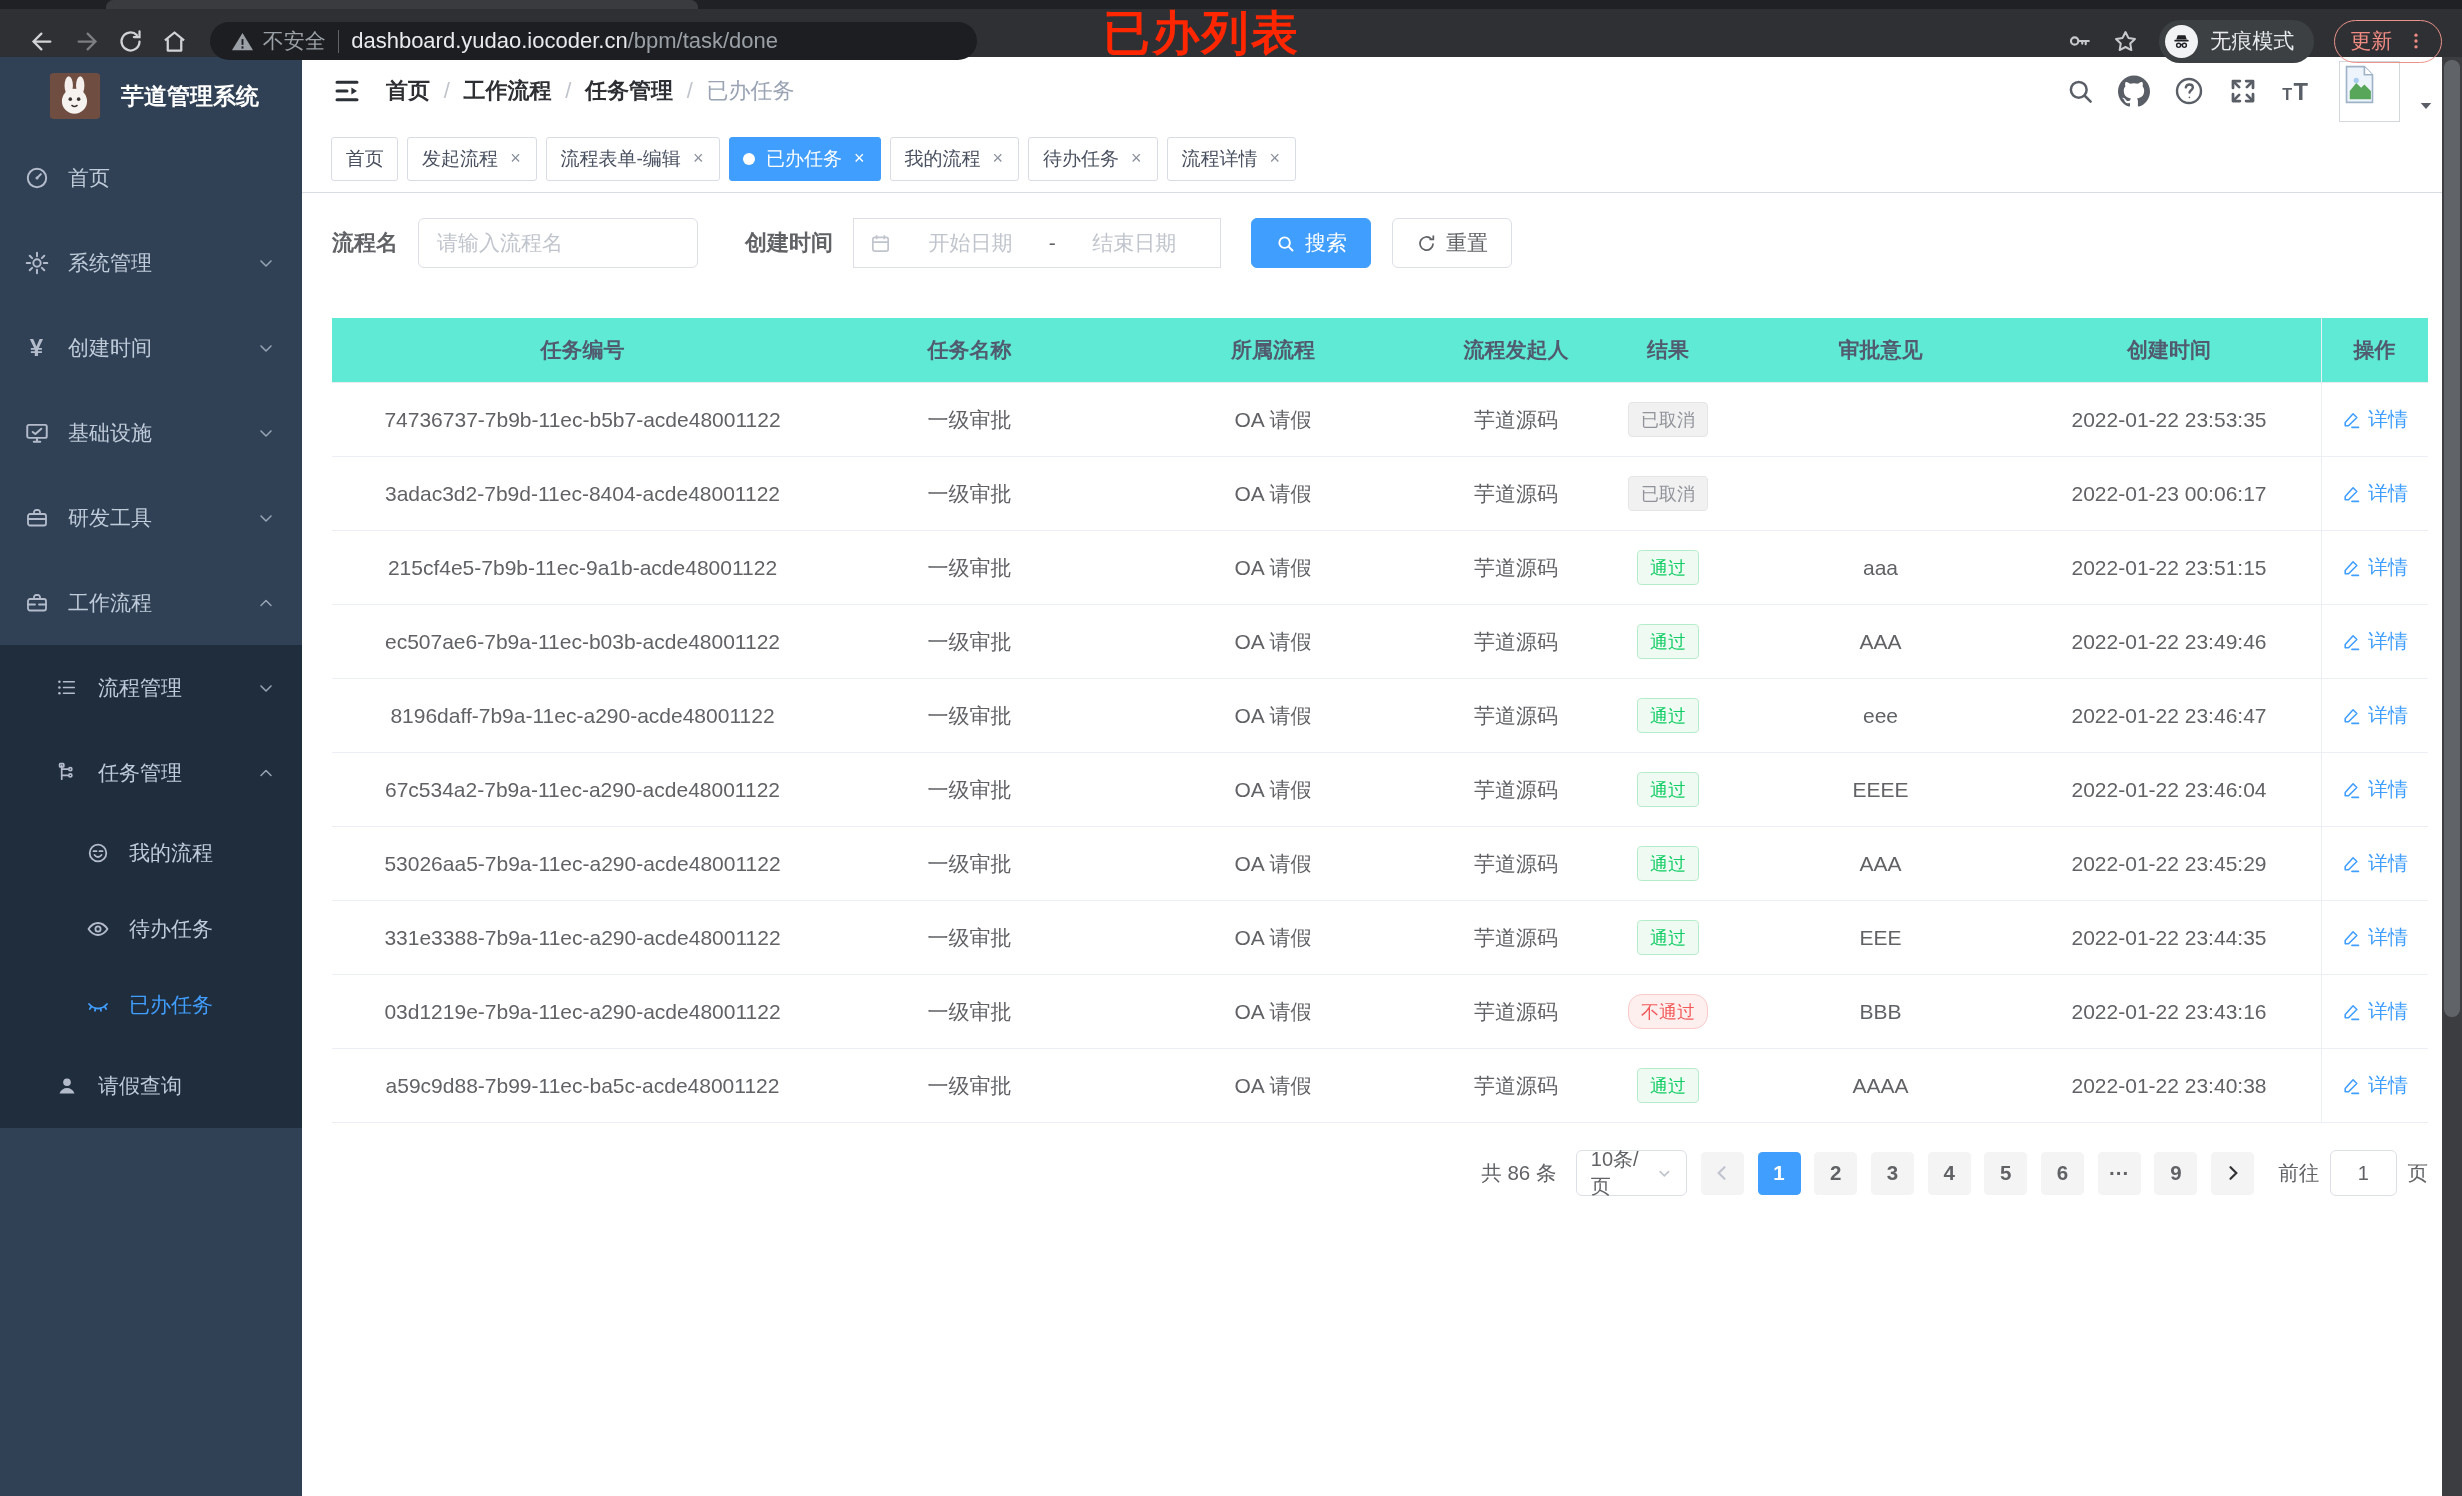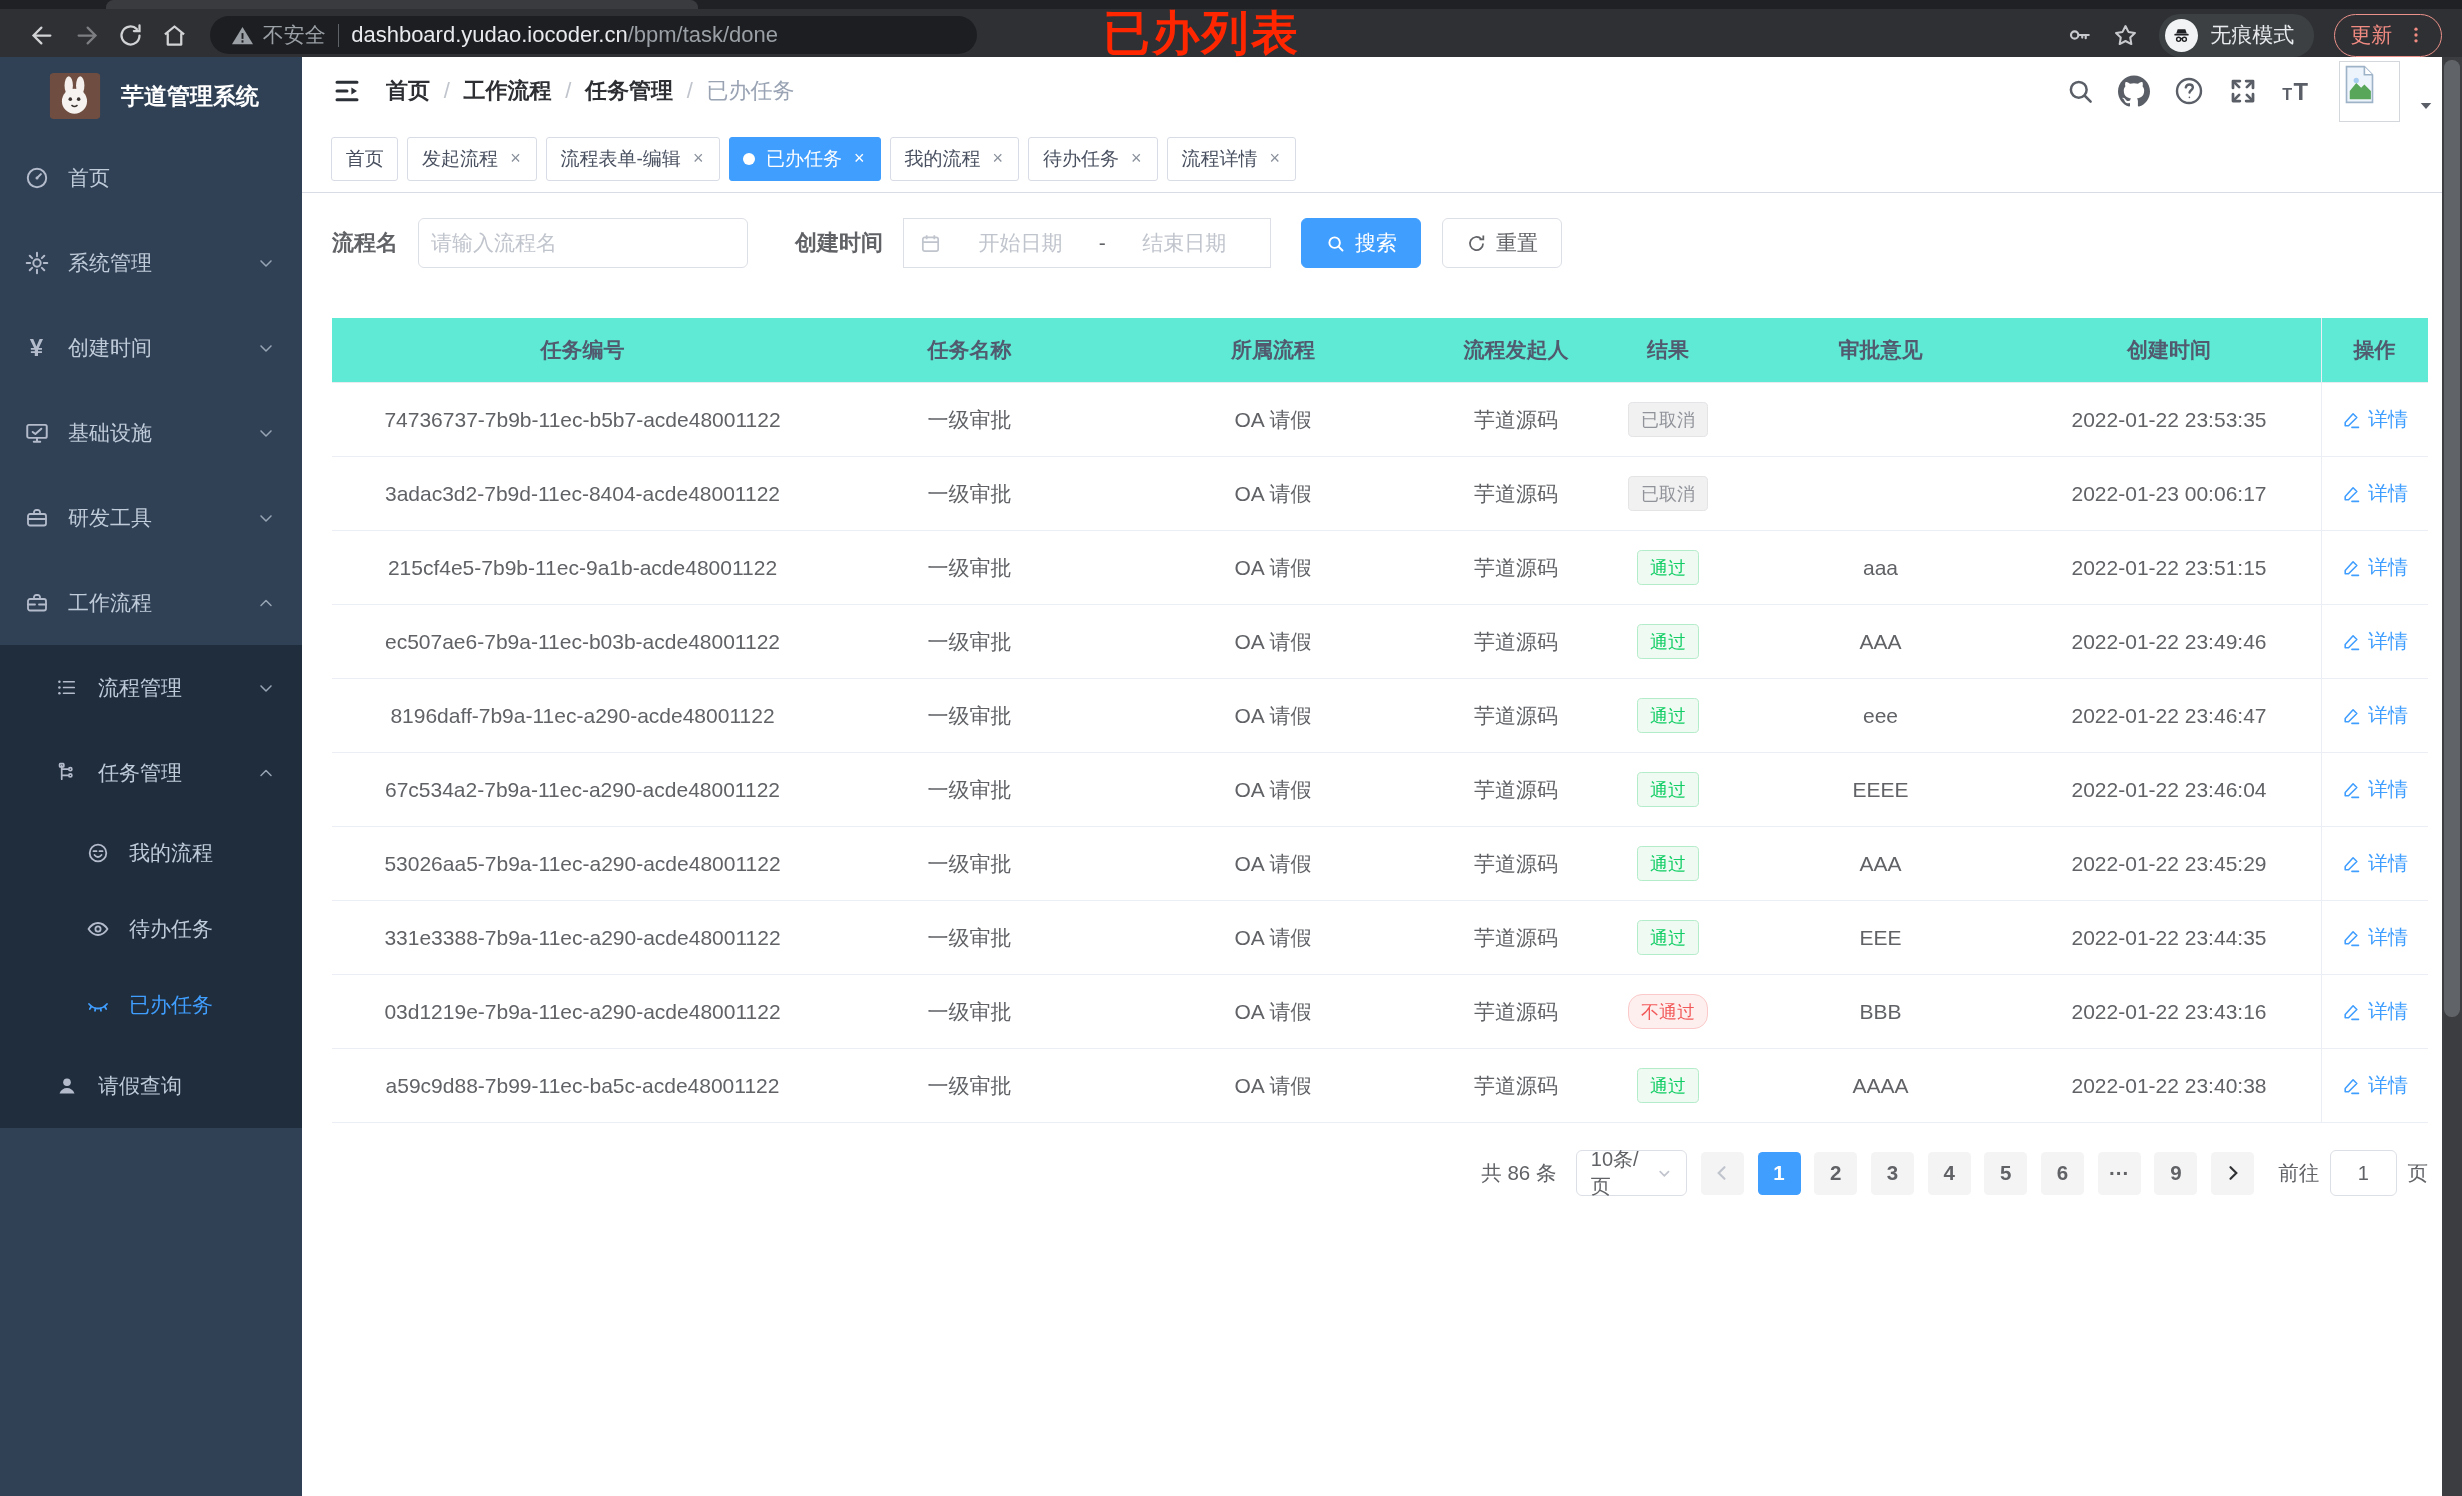--- a/index.html
+++ b/index.html
@@ -5,21 +5,21 @@
   * { margin:0; padding:0; box-sizing:border-box; }
   html,body { width:2462px; height:1496px; overflow:hidden;
     font-family:"Liberation Sans","DejaVu Sans",sans-serif; background:#fff; }
   body { position:relative; }
   svg { display:block; }
 
   
   .chrome { position:absolute; top:0; left:0; width:2462px; height:57px; background:#2f3034; z-index:20; }
   .tabstrip { position:absolute; top:0; left:0; right:0; height:9px; background:#202124; }
   .tabstrip .active-tab { position:absolute; left:106px; width:592px; top:0; height:9px; background:#3a3b3f; border-radius:7.6px 7.6px 0 0; }
-  .toolbar { position:absolute; top:11px; left:0; right:0; height:48px; display:flex; align-items:center; padding:0 20px; }
+  .toolbar { position:absolute; top:17px; left:0; right:0; height:48px; display:flex; align-items:center; padding:0 20px; }
   .nav-btn { width:44px; height:44px; display:flex; align-items:center; justify-content:center; color:#d2d3d5; }
   .nav-btn.disabled { color:#7d7e82; }
   .url-pill { margin-left:13.7px; width:767px; height:38px; background:#1d1e21; border-radius:20px;
     display:flex; align-items:center; padding:0 21px; gap:12px; }
   .url-sec { color:#9aa0a6; font-size:21px; display:flex; align-items:center; gap:9px; }
   .url-sep { width:1.5px; height:23px; background:#5f6368; }
   .url-text { font-size:22px; color:#e8eaed; white-space:nowrap; }
   .url-text .path { color:#9aa0a6; }
   .chrome-right { margin-left:auto; display:flex; align-items:center; gap:20px; }
   .chrome-icon { color:#c8c9cc; display:flex; align-items:center; justify-content:center; }
@@ -72,22 +72,22 @@
   .tag-tab { height:44px; border:1.5px solid #d8dce5; background:#fff; color:#495060; font-size:19px;
     display:flex; align-items:center; gap:10.6px; padding:0 13.7px; border-radius:3px; white-space:nowrap; cursor:pointer; }
   .tag-tab .dot { width:12px; height:12px; border-radius:50%; background:#fff; }
   .tag-tab .close { font-size:18px; color:#8a919c; padding:0 1.5px; }
   .tag-tab.active { background:#409eff; border-color:#409eff; color:#fff; }
   .tag-tab.active .close { color:#fff; }
 
   
   .filters { margin:24px 30px 0; display:flex; align-items:center; height:52px; }
   .f-label { font-size:22px; color:#606266; font-weight:600; margin-right:20px; white-space:nowrap; }
-  .f-input { width:330px; height:50px; border:1.5px solid #dcdfe6; border-radius:6px; font-size:21px; color:#606266;
-    padding:0 12px; outline:none; background:#fff; }
+  .f-input { width:280px; height:50px; border:1.5px solid #dcdfe6; border-radius:6px; font-size:21px; color:#606266;
+    padding:0 18px; outline:none; background:#fff; }
   .f-input::placeholder { color:#c0c4cc; }
   .date-box { width:368px; height:50px; border:1.5px solid #dcdfe6; border-radius:0; display:flex; align-items:center;
     padding:0 15px; gap:7.6px; color:#c0c4cc; font-size:21px; }
   .date-box .ph { flex:1; text-align:center; }
   .date-box .dash { color:#606266; }
   .btn { height:50px; border-radius:6px; font-size:21px; display:flex; align-items:center; gap:9px; padding:0 23px; cursor:pointer; white-space:nowrap; }
   .btn-primary { background:#409eff; border:1.5px solid #409eff; color:#fff; }
   .btn-plain { background:#fff; border:1.5px solid #dcdfe6; color:#606266; }
   .gap28 { width:21px; } .gap40 { width:30px; } .gap62 { width:47px; }
 

